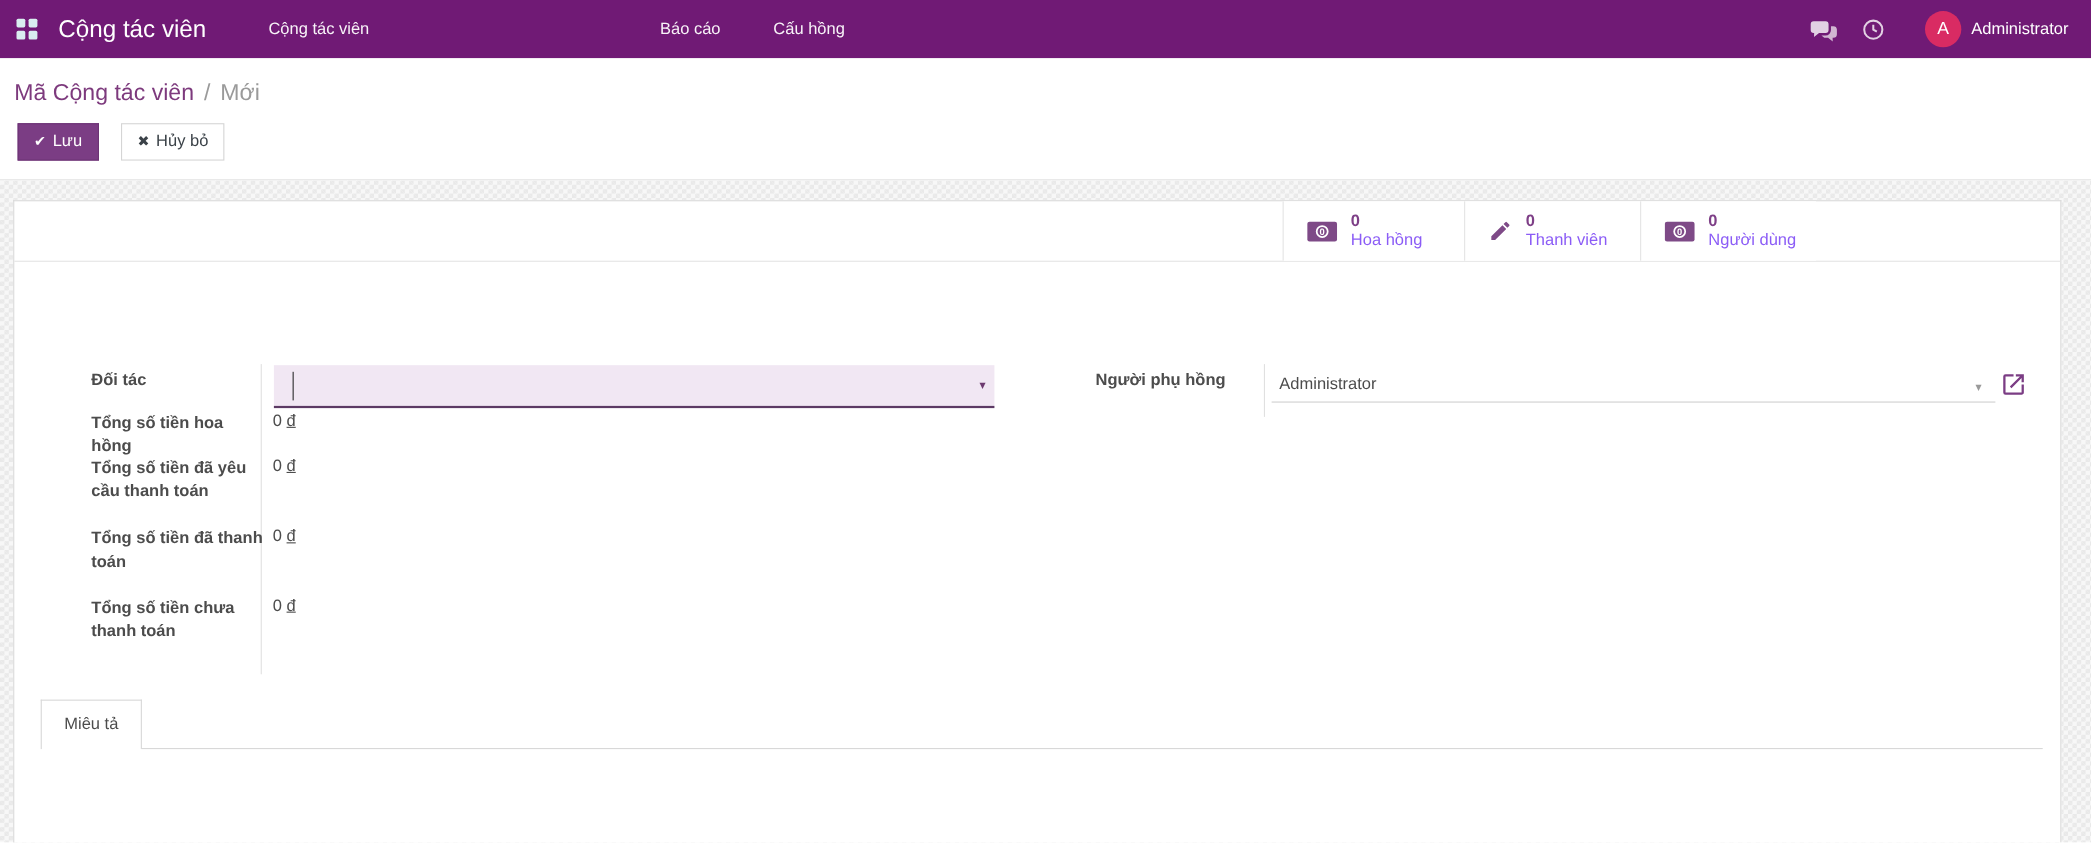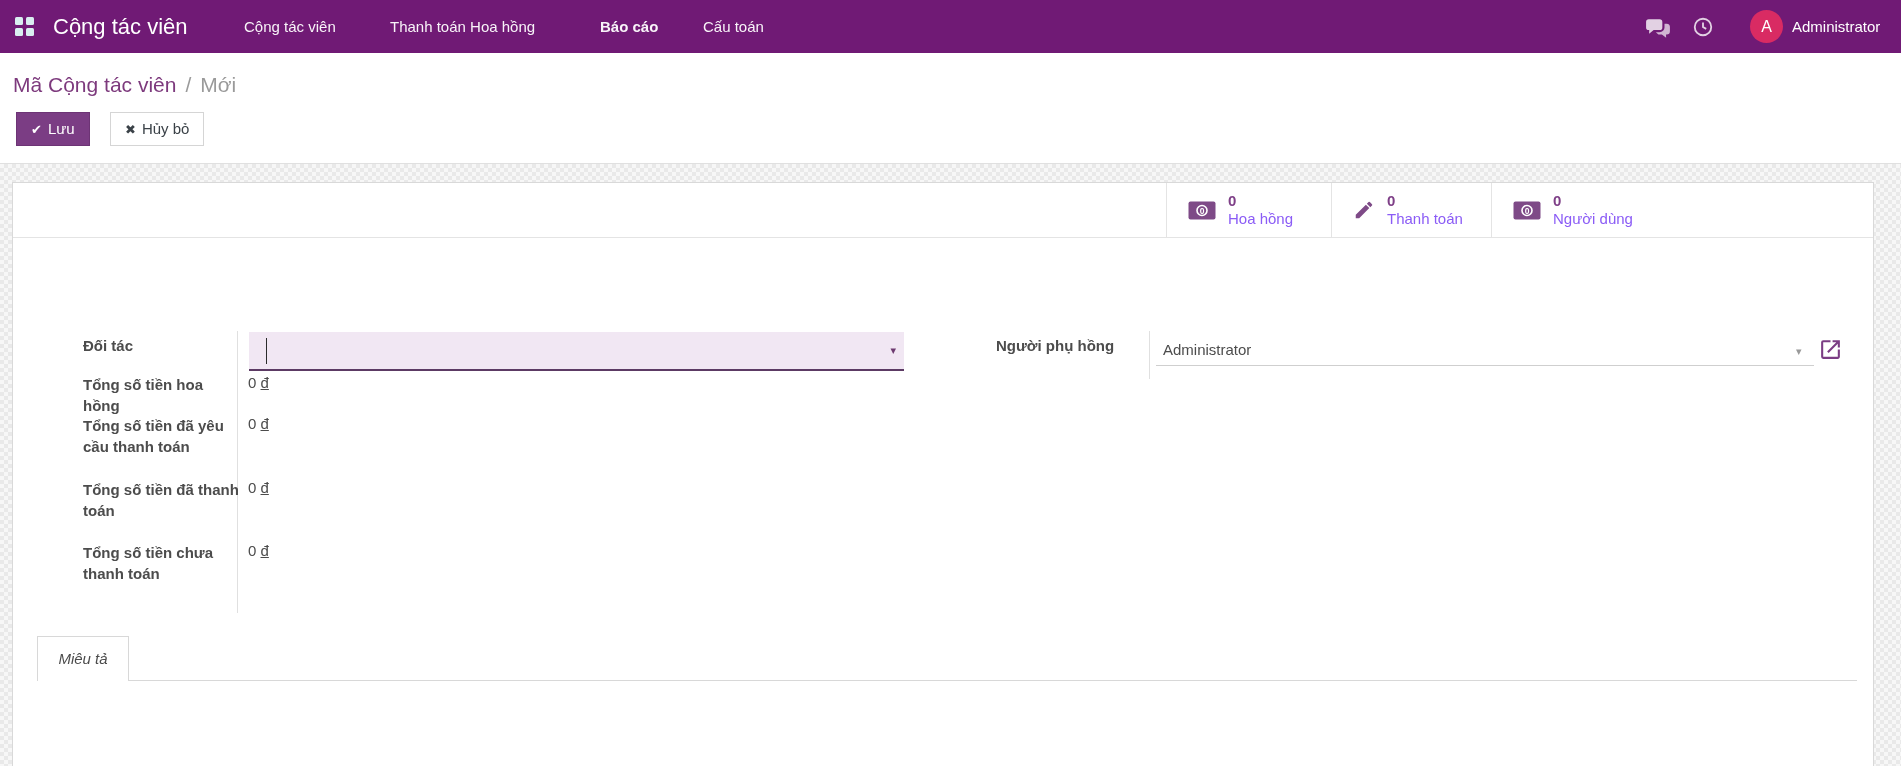--- a/index.html
+++ b/index.html
@@ -9,21 +9,21 @@
   
   .navbar { position:absolute; left:0; top:0; width:1901px; height:53px; background:#701a75; }
   .apps-grid { position:absolute; left:15px; top:17px; width:19px; height:19px;
     display:grid; grid-template-columns:8px 8px; grid-template-rows:8px 8px; gap:3px; cursor:pointer; }
   .apps-grid span { background:#d9eef0; border-radius:1.5px; display:block; }
   .brand { position:absolute; left:53px; top:0; height:53px; line-height:53px;
     color:#fff; font-size:22px; font-weight:400; white-space:nowrap; cursor:pointer; }
   .nav-item { position:absolute; top:0; height:53px; line-height:53px; color:rgba(255,255,255,.95);
     font-size:15px; white-space:nowrap; cursor:pointer; }
   .nav-item.i0 { left:244px; } .nav-item.i1 { left:390px; }
-  .nav-item.i2 { left:600px;font-weight:bold; } .nav-item.i3 { left:703px; }
+  .nav-item.i2 { left:600px; } .nav-item.i3 { left:703px; }
   .nav-icon { position:absolute; top:14px; width:26px; height:26px; color:rgba(255,255,255,.8); cursor:pointer; }
   .nav-icon svg { width:100%; height:100%; }
   .icon-chat { left:1645px; top:16px; }
   .icon-clock { left:1692px; top:16px; width:22px; height:22px; }
   .avatar { position:absolute; left:1750px; top:10px; width:33px; height:33px; border-radius:50%;
     background:#D92B63; color:#fff; font-size:16px; text-align:center; line-height:33px; cursor:pointer; }
   .user-name { position:absolute; left:1792px; top:0; height:53px; line-height:53px;
     color:#fff; font-size:15px; cursor:pointer; }
 
   
@@ -88,39 +88,38 @@
   .money-row { position:absolute; left:22px; }
   .money-row .field-label { position:static; display:block; width:158px; }
   .money-row .field-value { position:absolute; left:213px; top:0; font-size:15px; color:#4c4c4c; white-space:nowrap; }
   .field-value .cur { text-decoration:underline; }
   .row-m0 { top:191px; } .row-m1 { top:232px; } .row-m2 { top:296px; } .row-m3 { top:359px; }
 
   
   .tab-strip-line { position:absolute; left:116px; top:497px; width:1728px; height:1px; background:#d8d8d8; }
   .tab { position:absolute; left:24px; top:453px; width:92px; height:45px; background:#fff;
     border:1px solid #d8d8d8; border-bottom:none; color:#4c4c4c; font-size:15px;
-    text-align:center; line-height:44px; cursor:pointer;font-style:italic; }
+    text-align:center; line-height:44px; cursor:pointer; }
 </style>
 </head>
 <body>
 
 <div class="screen">
 
   <div class="navbar">
     <div class="apps-grid">
         <span></span>
         <span></span>
         <span></span>
         <span></span>
       </div>
     <div class="brand">Cộng tác viên</div>
     <div class="nav-item i0">Cộng tác viên</div>
-    <div class="nav-item i1">Thanh toán Hoa hồng</div>
     <div class="nav-item i2">Báo cáo</div>
-    <div class="nav-item i3">Cấu toán</div>
+    <div class="nav-item i3">Cấu hồng</div>
     <div class="nav-icon icon-chat">
       <svg viewBox="0 0 24 24" fill="currentColor">
         <path d="M3.5 3h10a2.5 2.5 0 0 1 2.5 2.5v5a2.5 2.5 0 0 1-2.5 2.5H8l-4.2 3.3.1-3.3h-.4A2.5 2.5 0 0 1 1 10.5v-5A2.5 2.5 0 0 1 3.5 3z"></path>
         <path d="M18 7.2a4 4 0 0 1 0 .3v3a4.5 4.5 0 0 1-4.5 4.5H10l2.4 2h3.2l3.9 3-.1-3h.6a3 3 0 0 0 3-3v-4a3 3 0 0 0-3-2.8h-2z" opacity=".85"></path>
       </svg>
     </div>
     <div class="nav-icon icon-clock">
       <svg viewBox="0 0 24 24" fill="none" stroke="currentColor" stroke-width="2">
         <circle cx="12" cy="12" r="9"></circle>
           <path d="M12 7v5l3.5 2"></path>
@@ -156,21 +155,21 @@
           </div>
         </div>
         <div class="stat-btn s1">
           <div class="stat-icon pencil">
             <svg viewBox="0 0 24 24" fill="currentColor">
                 <path d="M3 17.25V21h3.75L17.81 9.94l-3.75-3.75L3 17.25zM20.71 7.04a1 1 0 0 0 0-1.41l-2.34-2.34a1 1 0 0 0-1.41 0l-1.83 1.83 3.75 3.75 1.83-1.83z"></path>
               </svg>
           </div>
           <div class="stat-text">
             <div class="stat-value">0</div>
-            <div class="stat-label">Thanh toán</div>
+            <div class="stat-label">Thanh viên</div>
           </div>
         </div>
         <div class="stat-btn s2">
           <div class="stat-icon">
             <svg viewBox="0 0 28 19">
                 <rect x="0.5" y="0.5" width="27" height="18" rx="2" fill="currentColor"></rect>
                 <circle cx="14" cy="9.5" r="5" fill="none" stroke="#fff" stroke-width="1.6"></circle>
                 <text x="14" y="12.6" font-size="8.5" font-weight="bold" fill="#fff" text-anchor="middle" font-family="Liberation Sans, sans-serif">0</text>
               </svg>
           </div>

